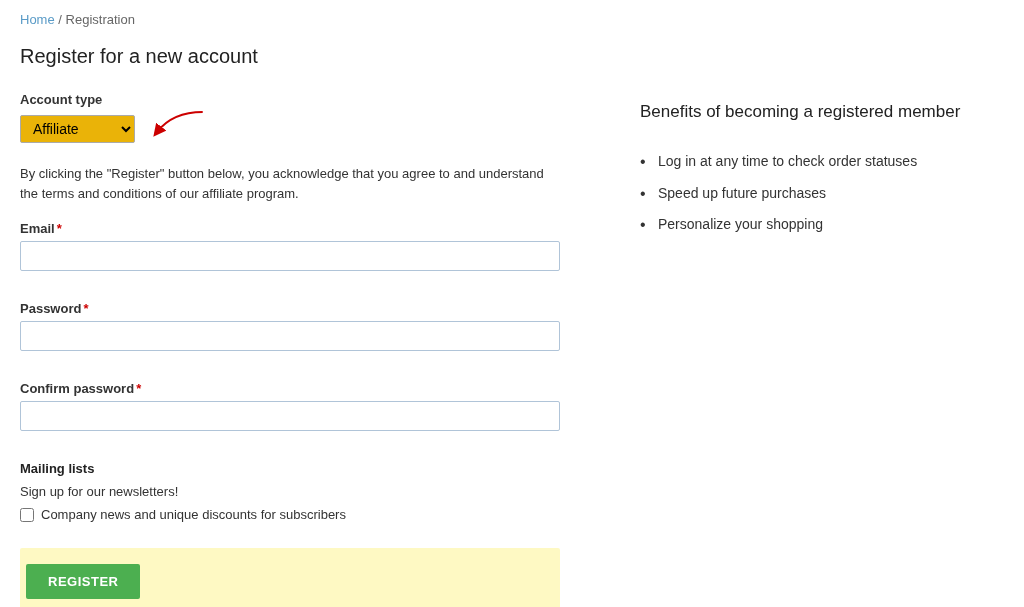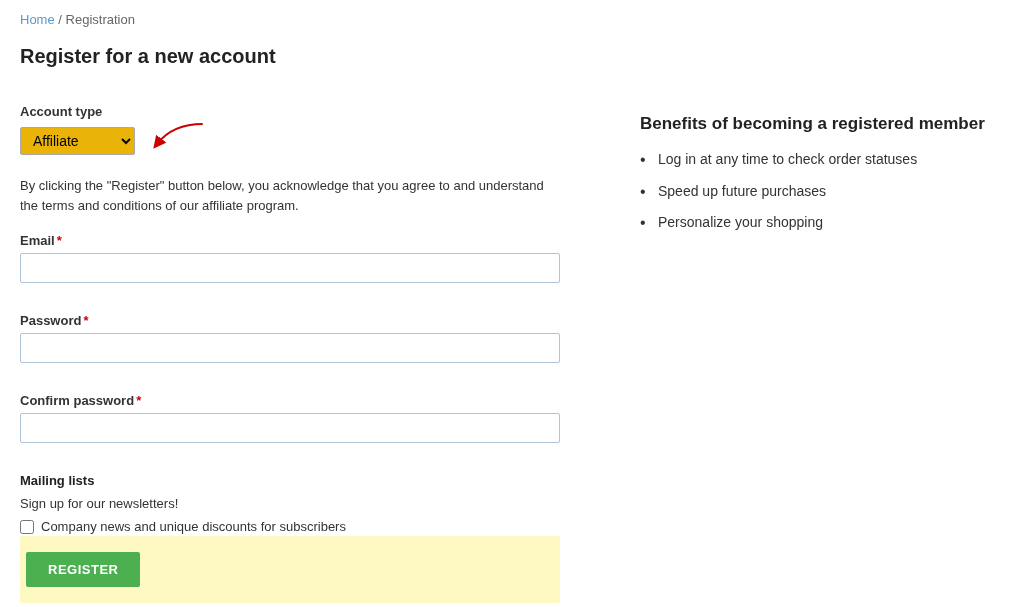--- a/index.html
+++ b/index.html
@@ -33,23 +33,23 @@
     .left-col {
       flex: 0 0 560px;
       max-width: 560px;
     }
     .right-col {
       flex: 1;
       padding-top: 10px;
     }
     h1.page-title {
       font-size: 20px;
-      font-weight: bold;
+      font-weight: normal;
       color: #222;
-      margin-bottom: 36px;
+      margin-bottom: 24px;
     }
     .account-type-label {
       font-weight: bold;
       font-size: 13px;
       margin-bottom: 0;
       color: #333;
     }
     .account-type-row {
       display: flex;
       align-items: center;
@@ -114,21 +114,21 @@
       font-size: 13px;
       color: #333;
       margin-bottom: 8px;
     }
     .checkbox-row {
       display: flex;
       align-items: center;
       gap: 7px;
       font-size: 13px;
       color: #333;
-      margin-bottom: 2px;
+      margin-bottom: 26px;
     }
     .checkbox-row input[type="checkbox"] {
       width: 14px;
       height: 14px;
     }
     .register-bar {
       background: #fef9c3;
       padding: 16px 6px;
       max-width: 540px;
       border-radius: 2px;
@@ -141,23 +141,23 @@
       font-size: 13px;
       font-weight: bold;
       letter-spacing: 0.5px;
       cursor: pointer;
       border-radius: 2px;
       text-transform: uppercase;
     }
     
     .benefits-title {
       font-size: 17px;
-      font-weight: bold;
+      font-weight: normal;
       color: #222;
-      margin-bottom: 16px;
+      margin-bottom: 30px;
     }
     .benefits-list {
       list-style: none;
       padding: 0;
     }
     .benefits-list li {
       position: relative;
       padding-left: 18px;
       margin-bottom: 12px;
       font-size: 14px;

